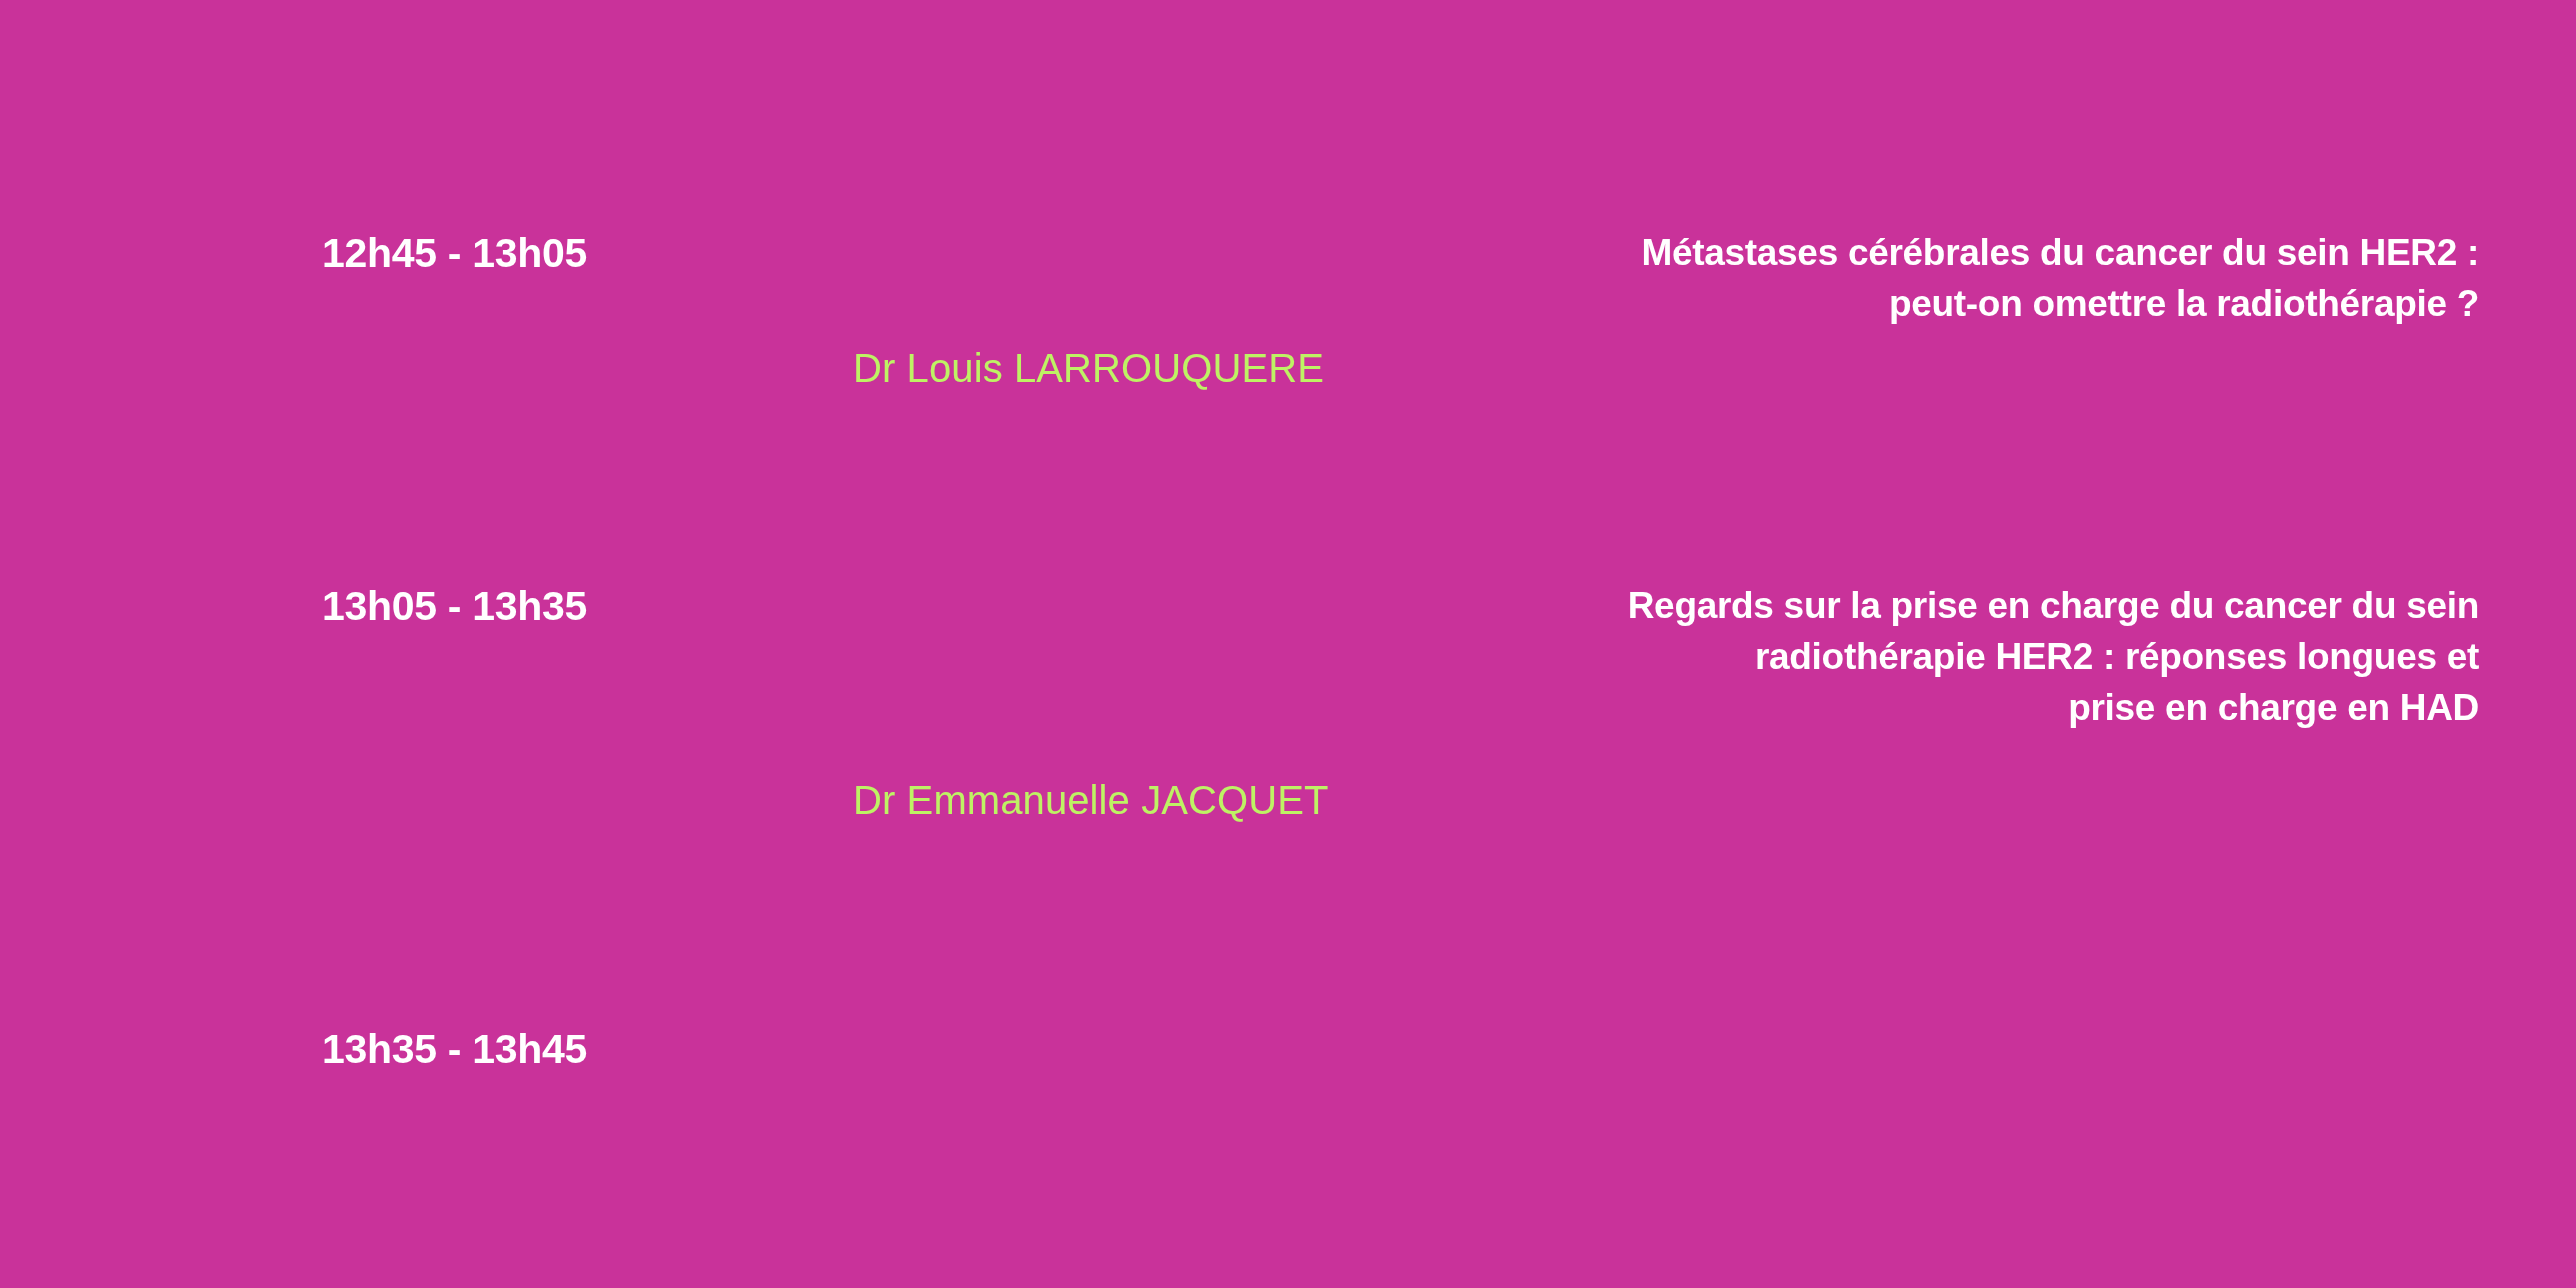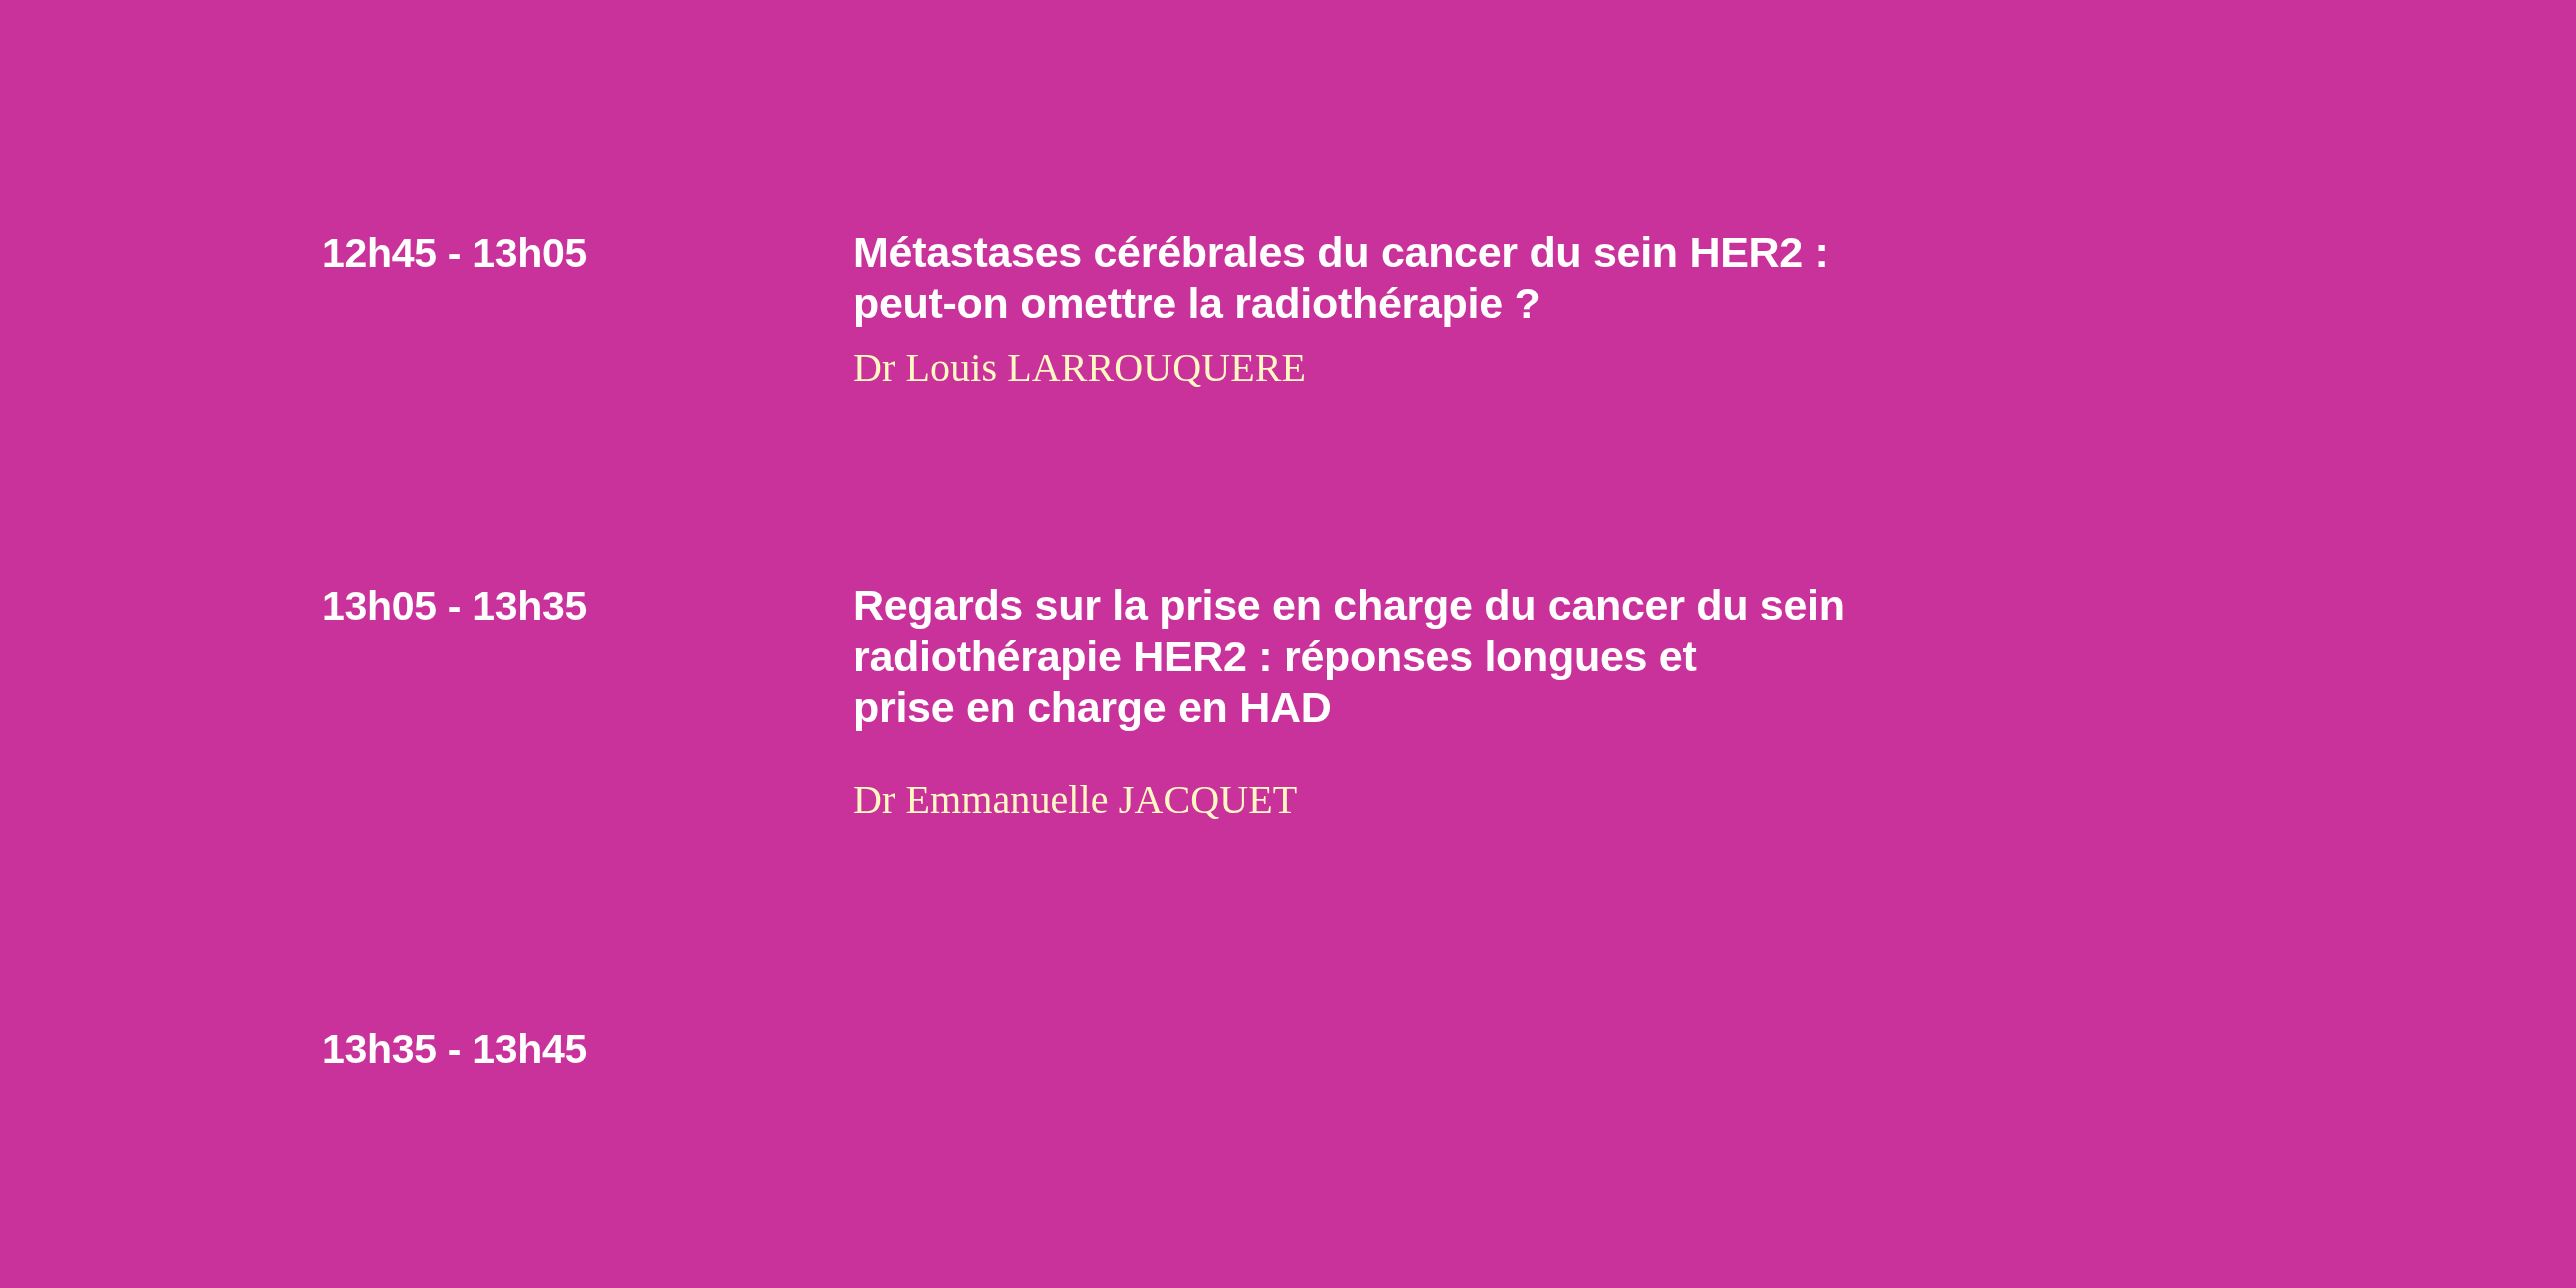--- a/index.html
+++ b/index.html
@@ -60,35 +60,36 @@
   }
 
   .row-body {
     flex: 1 1 auto;
     min-width: 0;
   }
 
   .session-title {
     color: #FFFFFF;
     font-family: "Liberation Sans", sans-serif;
-    font-size: 43px;
+    font-size: 37px;
     font-weight: 700;
     line-height: 51px;
     letter-spacing: -0.3px;
     margin: 0;
+    text-align: right;
   }
 
   .session-title .title-line {
     display: block;
     white-space: nowrap;
   }
 
   .session-speaker {
-    color: #fef9c3;
-    font-family: Liberation Serif, serif;
+    color: #bef264;
+    font-family: Liberation Sans, sans-serif;
     font-size: 40px;
     font-weight: 400;
     line-height: 1.05;
     letter-spacing: 0.1px;
     white-space: nowrap;
   }
 
   
   .schedule-row.row-0 .session-speaker { margin-top: 18px; }
   .schedule-row.row-1 .session-speaker { margin-top: 46px; }

